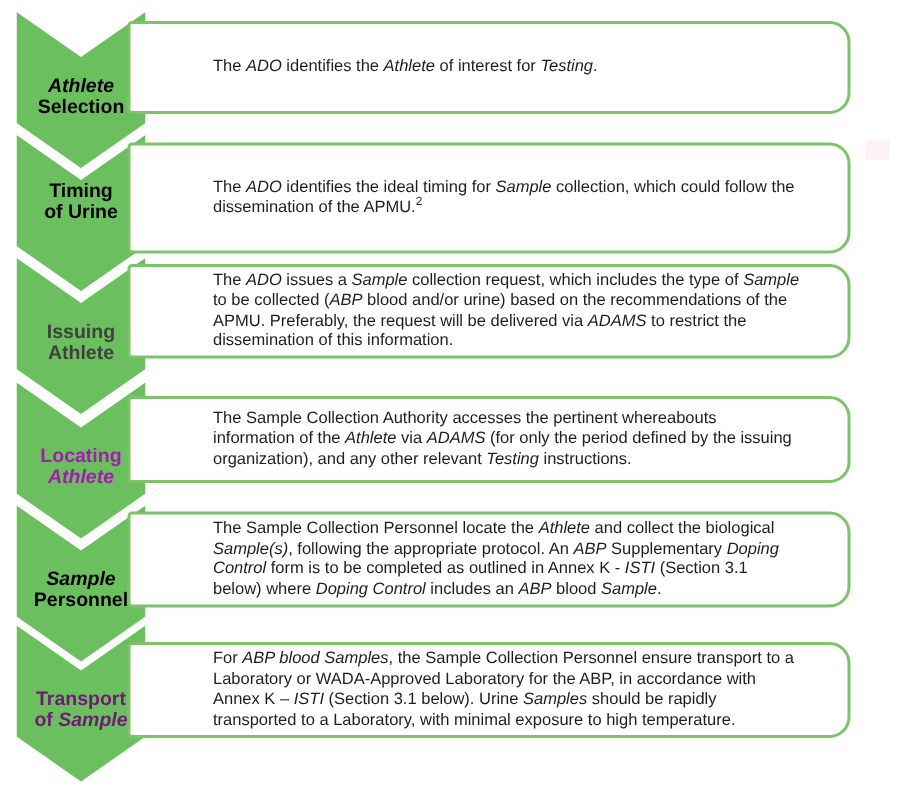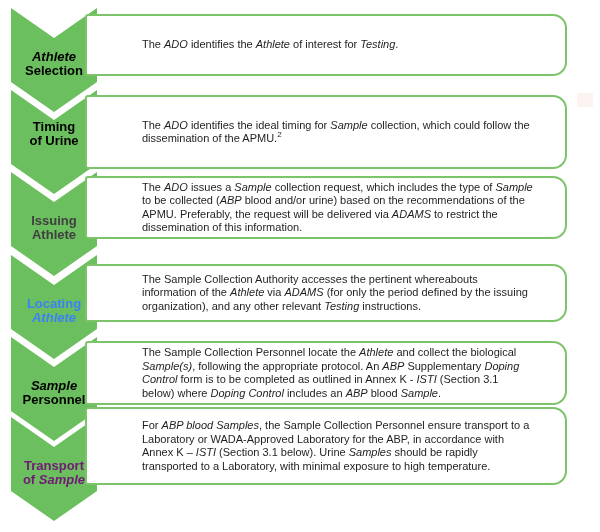--- a/index.html
+++ b/index.html
@@ -25,21 +25,21 @@
   }
   .body .i{font-style:italic;}
   .body .u{}
   .body .sup{font-size:8px;vertical-align:super;line-height:0;}
   
   .s1 .chev{top:8px}   .s1 .label{top:50px}  .s1 .box{top:14px;height:62px}
   .s2 .chev{top:90px}  .s2 .label{top:120px} .s2 .box{top:95px;height:74px}
   .s3 .chev{top:172px} .s3 .label{top:214px} .s3 .box{top:176px;height:63px}
   .s4 .chev{top:255px} .s4 .label{top:297px} .s4 .box{top:264px;height:58px}
   .s5 .chev{top:337px} .s5 .label{top:379px} .s5 .box{top:341px;height:64px}
-  .s6 .chev{top:417px} .s6 .label{top:459px} .s6 .box{top:407px;height:78px}
+  .s6 .chev{top:417px} .s6 .label{top:459px} .s6 .box{top:428px;height:64px}
   .artifact{
     position:absolute;left:577px;top:93px;width:16px;height:14px;z-index:0;
     background:var(--artifact,#fdf2f2);border-radius:2px;
   }
 </style>
 </head>
 <body>
 
 <div id="canvas" style="--box-border: #7cc36a; --artifact: #fdf2f2;">
   <div class="artifact"></div>
@@ -80,21 +80,21 @@
       </div>
     <div class="box">
       <div class="body" style="color: rgb(30, 30, 30);"><span>The </span><span class="i">ADO</span><span> issues a </span><span class="i">Sample</span><span> collection request, which includes the type of </span><span class="i">Sample</span><br><span>to be collected (</span><span class="i">ABP</span><span> blood and/or urine) based on the recommendations of the</span><br><span class="u">APMU</span><span>. Preferably, the request will be delivered via </span><span class="i">ADAMS</span><span> to restrict the</span><br><span>dissemination of this information.</span></div>
     </div>
   </div>
 
   <div class="step s4">
     <svg class="chev" viewBox="0 0 86 104" preserveAspectRatio="none">
         <polygon points="0,0 43,30 86,0 86,74 43,104 0,74" fill="#6cbf5e"></polygon>
       </svg>
-    <div class="label" style="color: #3b82f6;">
+    <div class="label" style="color: #a21caf;">
         <div><span>Locating</span></div>
         <div><span class="i">Athlete</span></div>
       </div>
     <div class="box">
       <div class="body" style="color: rgb(30, 30, 30);"><span>The </span><span class="u">Sample Collection Authority</span><span> accesses the pertinent whereabouts</span><br><span>information of the </span><span class="i">Athlete</span><span> via </span><span class="i">ADAMS</span><span> (for only the period defined by the issuing</span><br><span>organization), and any other relevant </span><span class="i">Testing</span><span> instructions.</span></div>
     </div>
   </div>
 
   <div class="step s5">
     <svg class="chev" viewBox="0 0 86 104" preserveAspectRatio="none">

